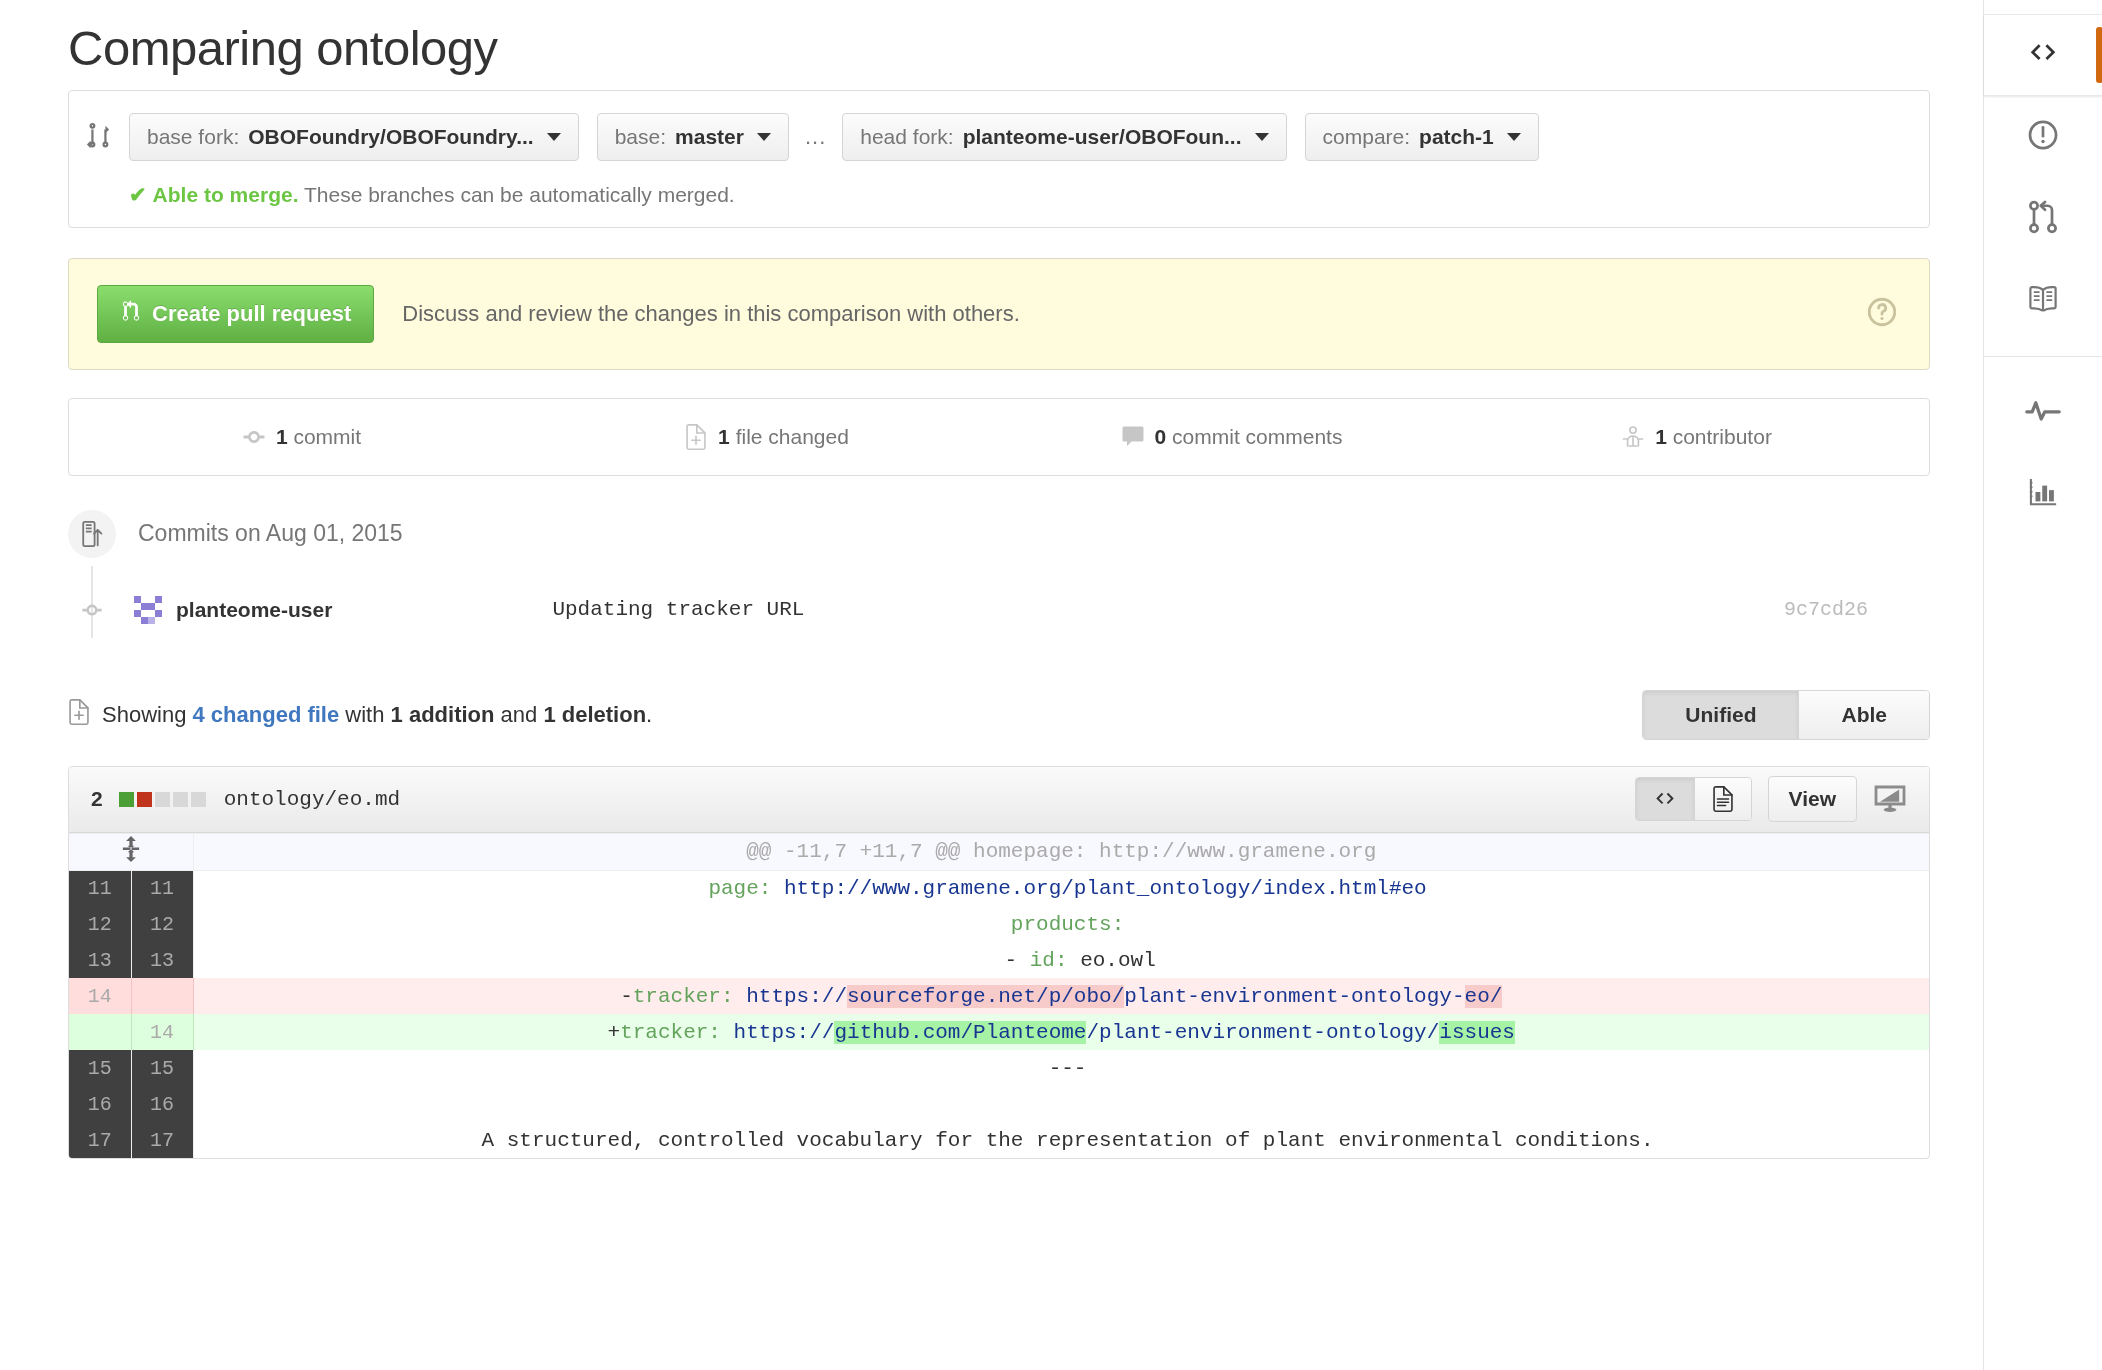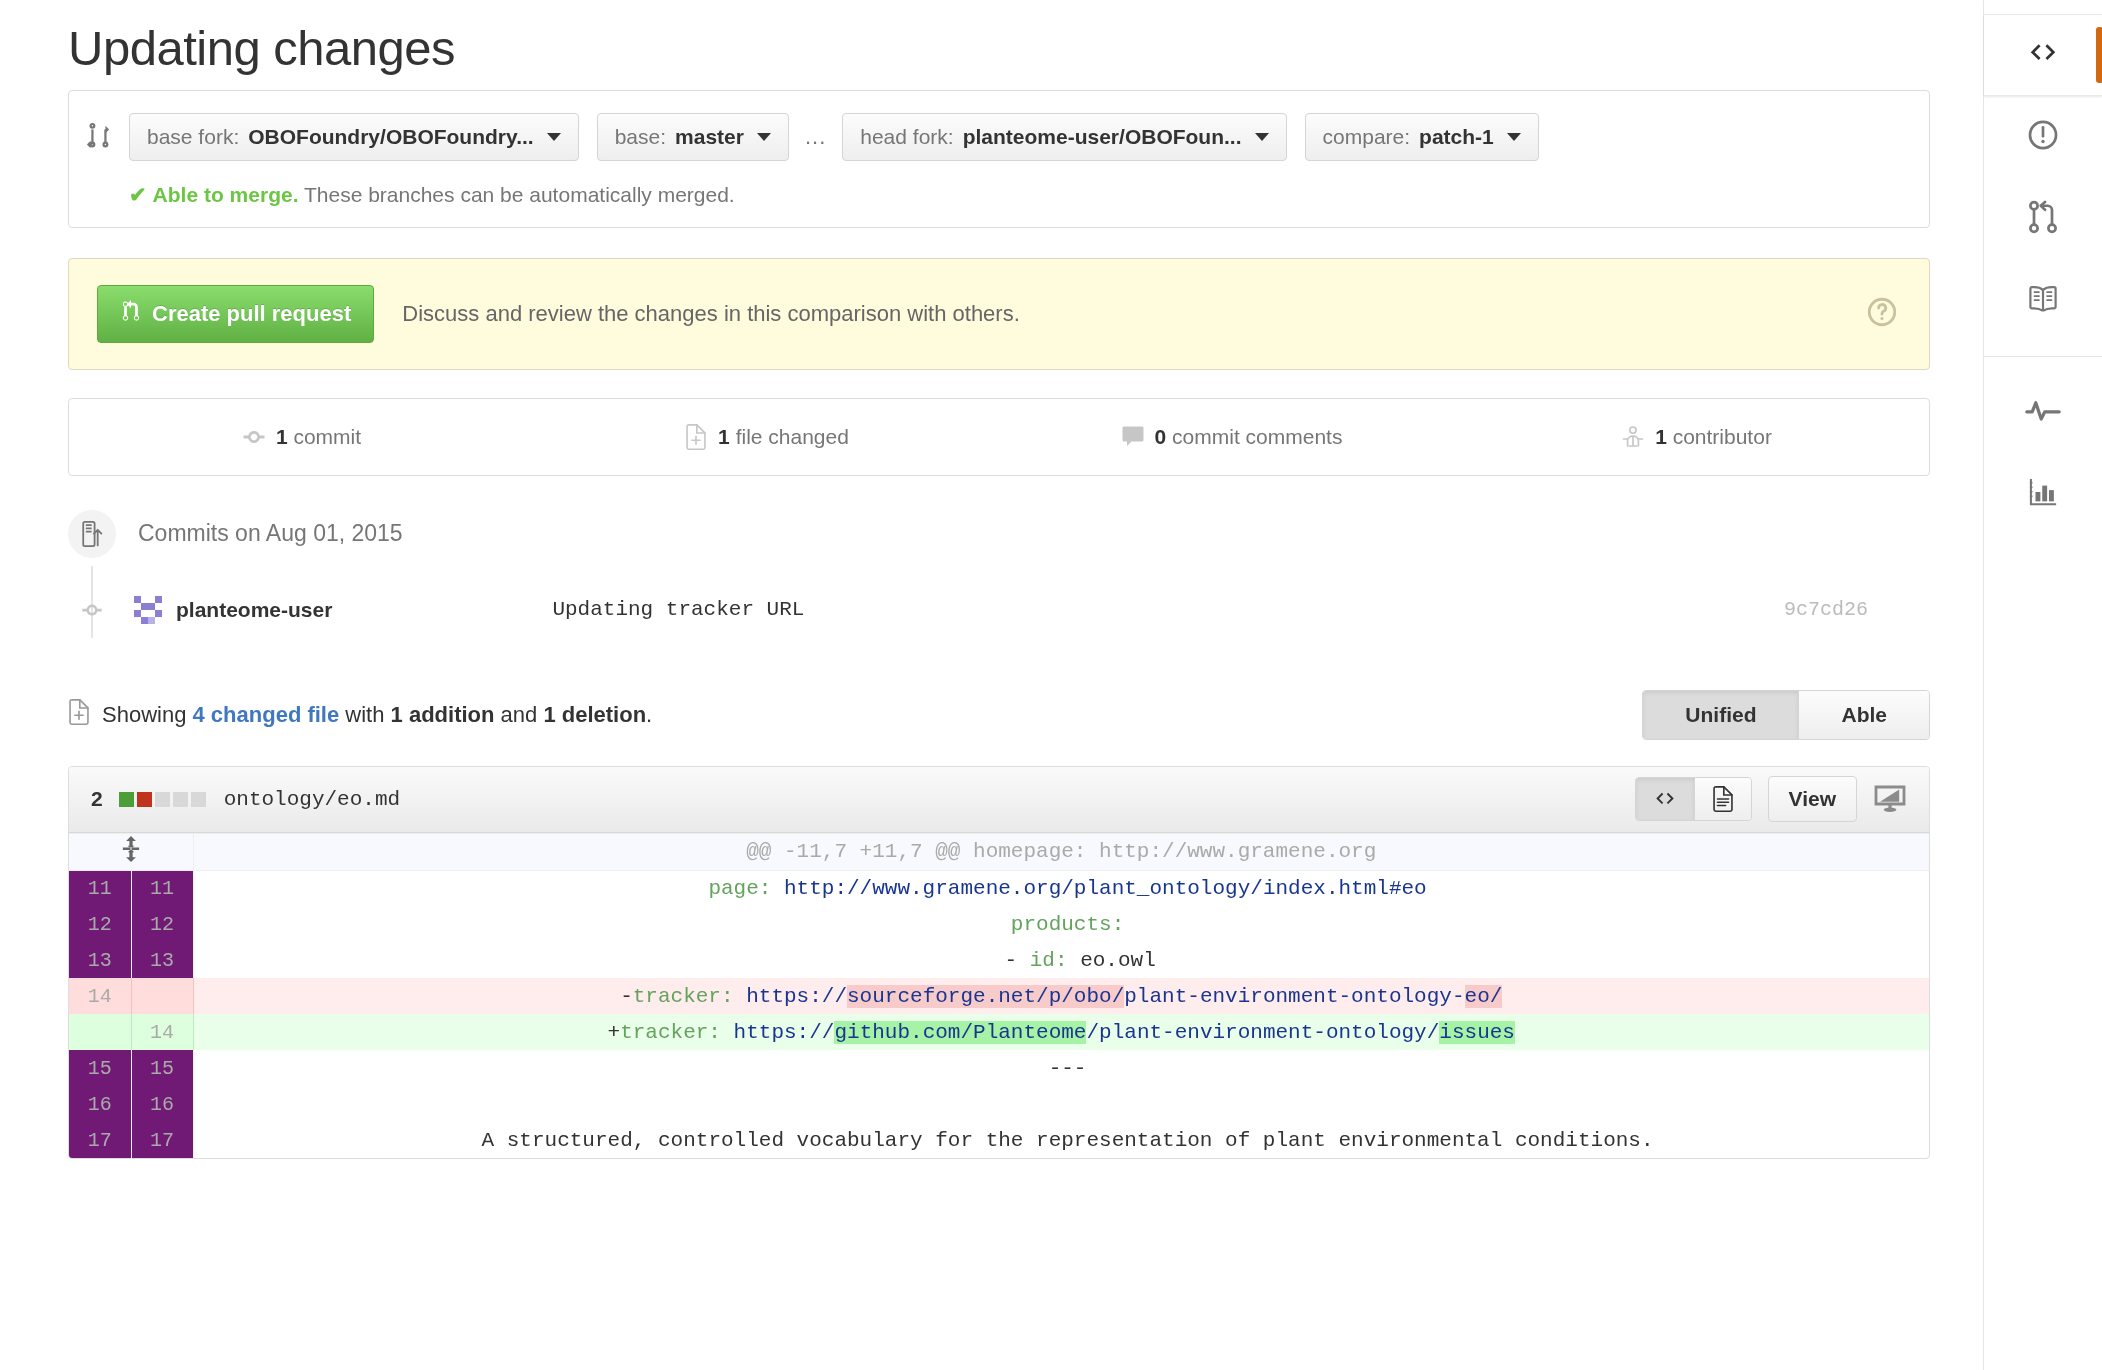--- a/index.html
+++ b/index.html
@@ -182,21 +182,21 @@
   }
   .screen-ico { opacity:.65; display:flex; align-items:center; padding-right:6px;}
 
   
   table.diff { border-collapse: collapse; width:100%; font-family:"Liberation Mono", monospace; font-size:21px; }
   table.diff td { padding: 2px 0; vertical-align: middle; height: 36px; text-align: center; }
   td.ln {
     width: 62px; text-align:right; padding-right: 16px;
     color:#aaa; font-size:20px; user-select:none;
     border-right: 1px solid #eee;
-    background:#701a75;
+    background:#404040;
   }
   td.code { padding-left: 18px; white-space: pre; color:#333; }
   tr.hunk td { background:#f8f8ff; color:#aaa; border-top:1px solid #eee; border-bottom:1px solid #eee;}
   tr.hunk td.ln { background:#f8f8ff; }
   tr.hunk td.marker { text-align:center; color:#777; }
   tr.del td { background:#ffecec; }
   tr.del td.ln { background:#ffdddd; border-right-color:#f5c2c2;}
   tr.add td { background:#eaffea; }
   tr.add td.ln { background:#ddffdd; border-right-color:#bfe8bf;}
   .k { color: #63a35c; }
@@ -221,21 +221,21 @@
   }
   .rail-item.active { box-shadow: 0 1px 2px rgba(0,0,0,.10); border-top:1px solid #e9e9e9; border-bottom:1px solid #e9e9e9;}
   .rail-div { height:1px; background:#e5e5e5; margin: 14px 0 14px 0; }
   .rail-spacer { height: 14px; }
 </style>
 </head>
 <body>
 
 <div class="page">
 
-  <h1 class="page-title">Updating changes</h1>
+  <h1 class="page-title">Comparing ontology</h1>
 
 
   <div class="compare-box">
     <div class="branch-row">
       <span class="ico-compare">
         <svg width="26" height="30" viewBox="0 0 14 16" fill="currentColor">
             <path d="M5 12a1 1 0 1 1-2 0 1 1 0 0 1 2 0zM4 3a1 1 0 1 1 0-2 1 1 0 0 1 0 2zm7 10a1 1 0 1 1 0-2 1 1 0 0 1 0 2zM4 4v8M11 4v7" stroke="currentColor" stroke-width="1.2" fill="none"></path>
             <path d="M11 2l2 2-2 2V2z"></path>
             <path d="M3 14l-2-2 2-2v4z"></path>
           </svg>

